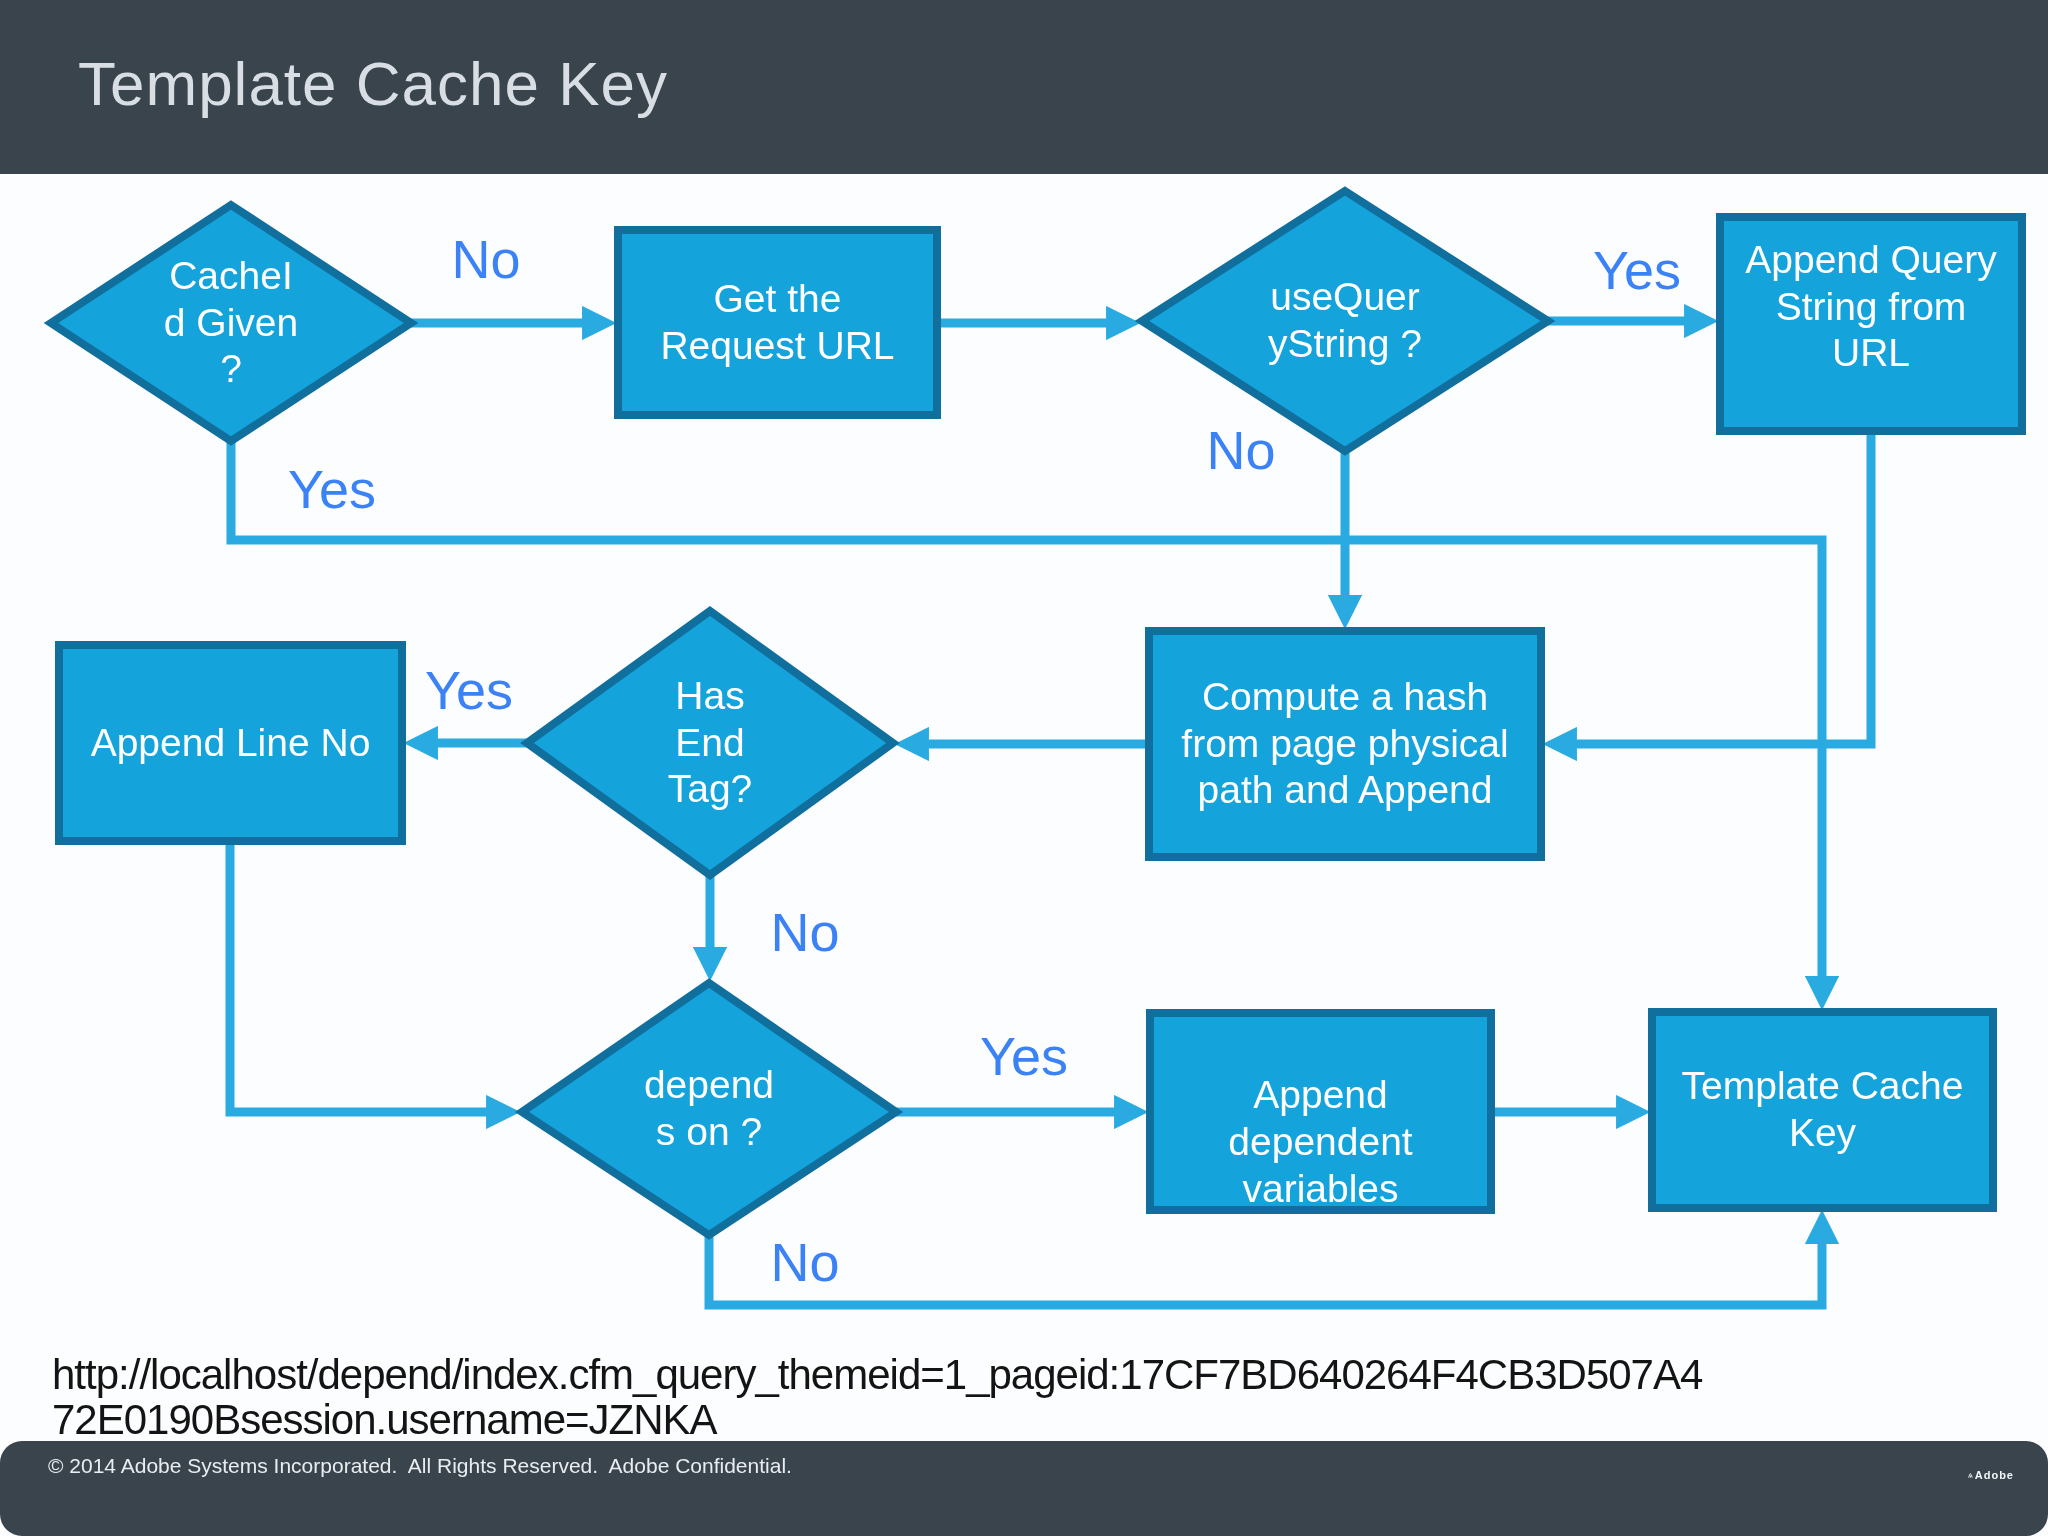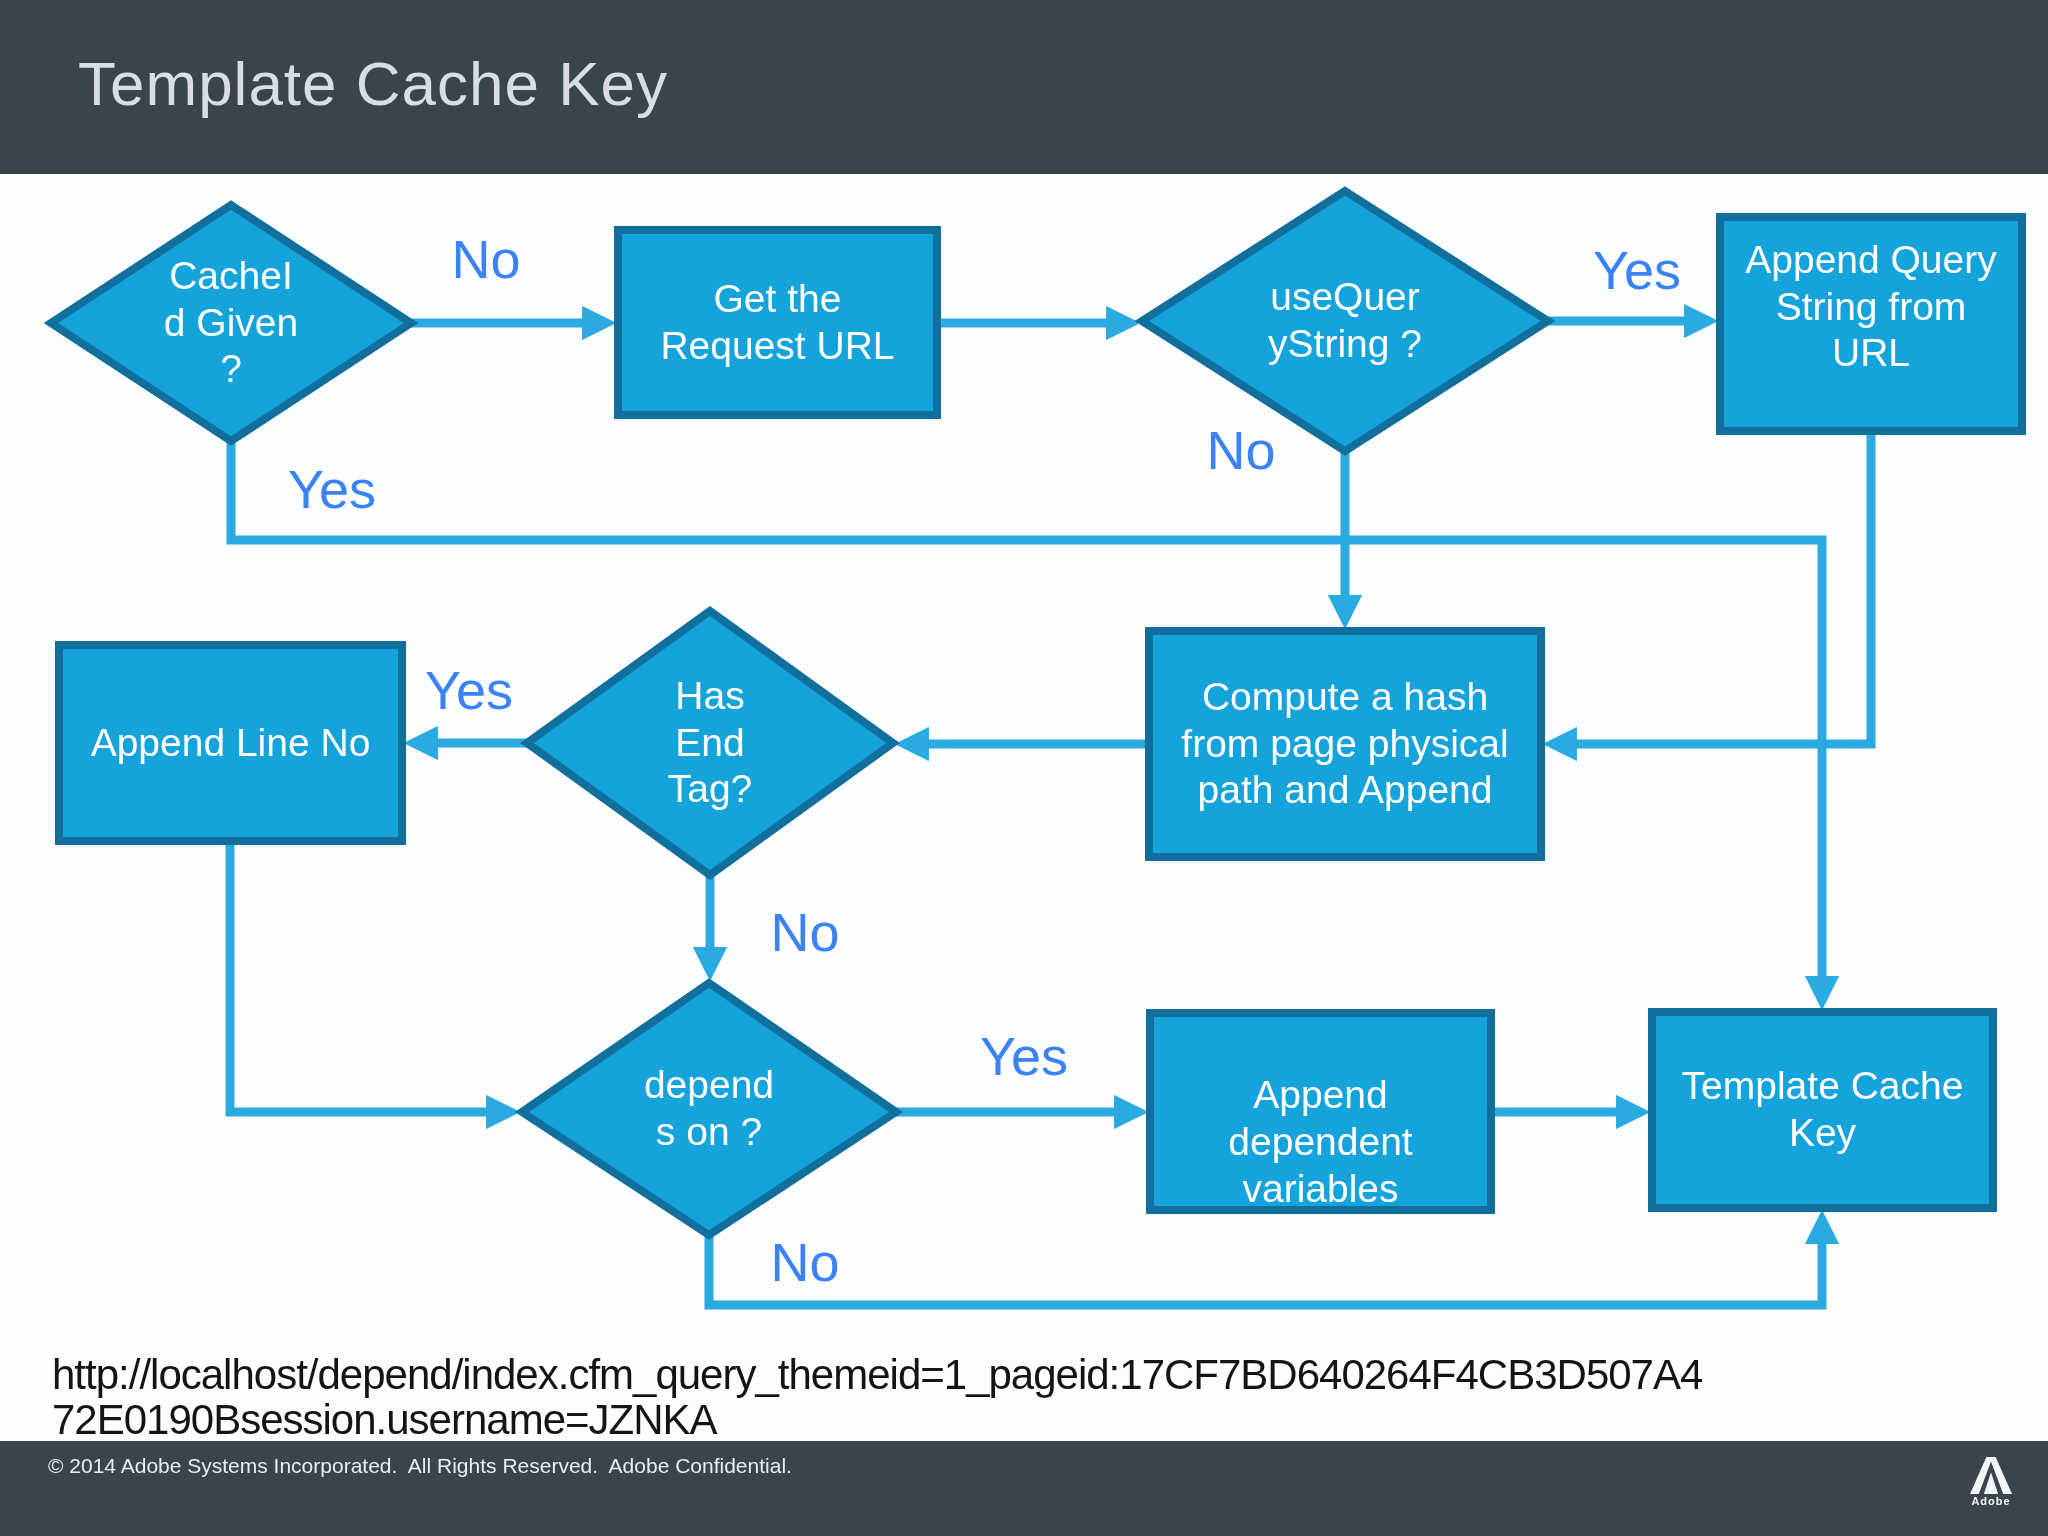--- a/index.html
+++ b/index.html
@@ -32,28 +32,29 @@
   }
   
   .url{
     position:absolute;left:52px;top:1352px;width:1960px;
     font-size:42px;line-height:45px;color:#141414;letter-spacing:-1px;
   }
   
   .ftr{
     position:absolute;left:0;top:1441px;width:2048px;height:95px;
     background:#3a444d;
+    border-radius:22px;
   }
   .ftr .copy{
     position:absolute;left:48px;top:13px;font-size:21px;color:#e9edf0;
     white-space:pre;
   }
   .logo{
     position:absolute;right:34px;top:16px;width:46px;
-    display:flex;flex-direction:column;align-items:center;gap:2px;
+    display:flex;flex-direction:row;align-items:center;gap:2px;
   }
   .logo svg{display:block;}
   .logo .logo-word{
     color:#f4f7f9;font-size:11px;font-weight:bold;letter-spacing:1px;line-height:1;
   }
 </style>
 </head>
 <body>
 
 <div class="slide">

